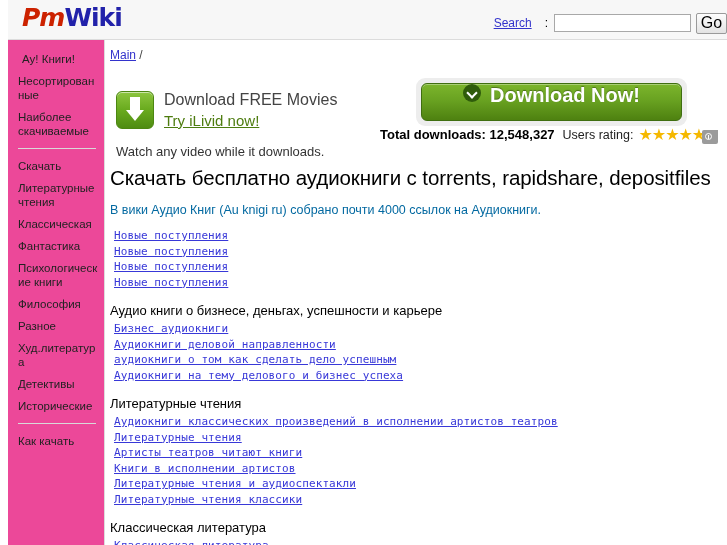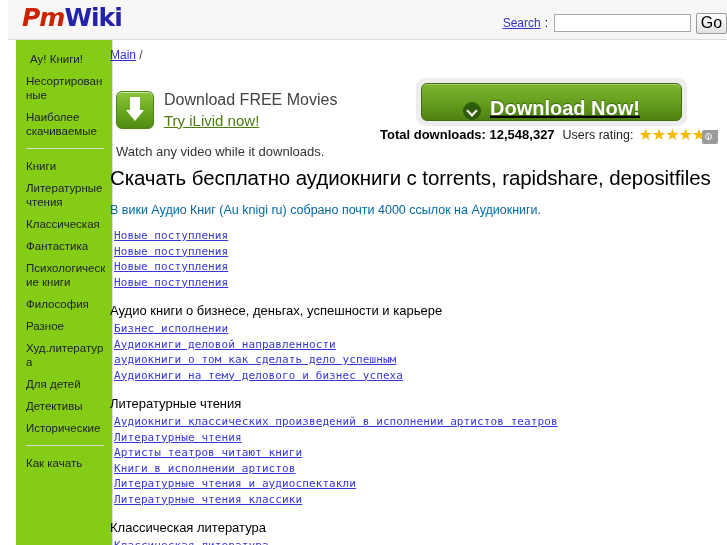--- a/index.html
+++ b/index.html
@@ -48,21 +48,21 @@
     right: 8px; top: 12px;
     display: flex;
     align-items: center;
     height: 22px;
   }
   #search-label {
     color: #3333cc;
     text-decoration: underline;
     font-size: 12px;
     cursor: pointer;
-    margin-right: 4px;
+    margin-right: 13px;
   }
   #search-colon { font-size: 12px; color: #000; margin-right: 6px; }
   #search-input {
     width: 137px;
     height: 18px;
     border: 1px solid #a8a8a8;
     background: #fff;
     box-sizing: border-box;
     font-family: "Liberation Sans", sans-serif;
     font-size: 12px;
@@ -78,24 +78,24 @@
     font-family: "Liberation Sans", sans-serif;
     font-size: 16px;
     color: #000;
     cursor: pointer;
     padding: 0;
   }
 
   
   #sidebar {
     position: absolute;
-    left: 16px; top: 40px;
+    left: 8px; top: 40px;
     width: 97px;
     height: 505px;
-    background: #84cc16;
+    background: #ec4899;
     border-right: 1px solid #dcdcdc;
     box-sizing: border-box;
     padding: 8px 0 0 0;
     overflow: hidden;
   }
   .side-item {
     display: block;
     color: #222222;
     font-size: 11.5px;
     line-height: 14px;
@@ -203,25 +203,24 @@
     box-sizing: border-box;
   }
   #dlnow-button {
     width: 100%;
     height: 100%;
     border-radius: 6px;
     border: 1px solid #3f6e10;
     background: linear-gradient(#7cb52c 0%, #69a221 45%, #4e8110 100%);
     box-shadow: inset 0 1px 0 rgba(255,255,255,.35);
     display: flex;
-    align-items: flex-end;
+    align-items: flex-start;
     justify-content: center;
     cursor: pointer;
     box-sizing: border-box;
-    text-decoration: underline;
   }
   #dlnow-chev {
     width: 18px; height: 18px;
     border-radius: 50%;
     background: #2f5c0b;
     margin-right: 9px;
     position: relative;
     flex: none;
   }
   #dlnow-chev:before {
@@ -343,29 +342,28 @@
     <input id="search-input" type="text" placeholder="" style="">
     <button id="go-button">Go</button>
   </div>
 </div>
 
 <div id="sidebar">
     <a class="side-item first">Ау! Книги!</a>
     <a class="side-item">Несортированные</a>
     <a class="side-item">Наиболее скачиваемые</a>
     <div class="side-divider"></div>
-    <a class="side-item">Книги</a>
+    <a class="side-item">Скачать</a>
     <a class="side-item">Литературные чтения</a>
     <a class="side-item">Классическая</a>
     <a class="side-item">Фантастика</a>
     <a class="side-item">Психологические книги</a>
     <a class="side-item">Философия</a>
     <a class="side-item">Разное</a>
     <a class="side-item">Худ.литература</a>
-    <a class="side-item">Для детей</a>
     <a class="side-item">Детективы</a>
     <a class="side-item">Исторические</a>
     <div class="side-divider"></div>
     <a class="side-item">Как качать</a>
   </div>
 
 <div id="content">
 
   <div id="breadcrumb">
     <span class="crumb-link">Main</span>
@@ -404,21 +402,21 @@
   <ul class="linklist" id="top-links">
       <li><a>Новые поступления</a></li>
       <li><a>Новые поступления</a></li>
       <li><a>Новые поступления</a></li>
       <li><a>Новые поступления</a></li>
     </ul>
 
   <div id="sections">
       <h2 class="section-head">Аудио книги о бизнесе, деньгах, успешности и карьере</h2>
       <ul class="linklist">
-        <li><a>Бизнес исполнении</a></li>
+        <li><a>Бизнес аудиокниги</a></li>
         <li><a>Аудиокниги деловой направленности</a></li>
         <li><a>аудиокниги о том как сделать дело успешным</a></li>
         <li><a>Аудиокниги на тему делового и бизнес успеха</a></li>
       </ul>
       <h2 class="section-head">Литературные чтения</h2>
       <ul class="linklist">
         <li><a>Аудиокниги классических произведений в исполнении артистов театров</a></li>
         <li><a>Литературные чтения</a></li>
         <li><a>Артисты театров читают книги</a></li>
         <li><a>Книги в исполнении артистов</a></li>

